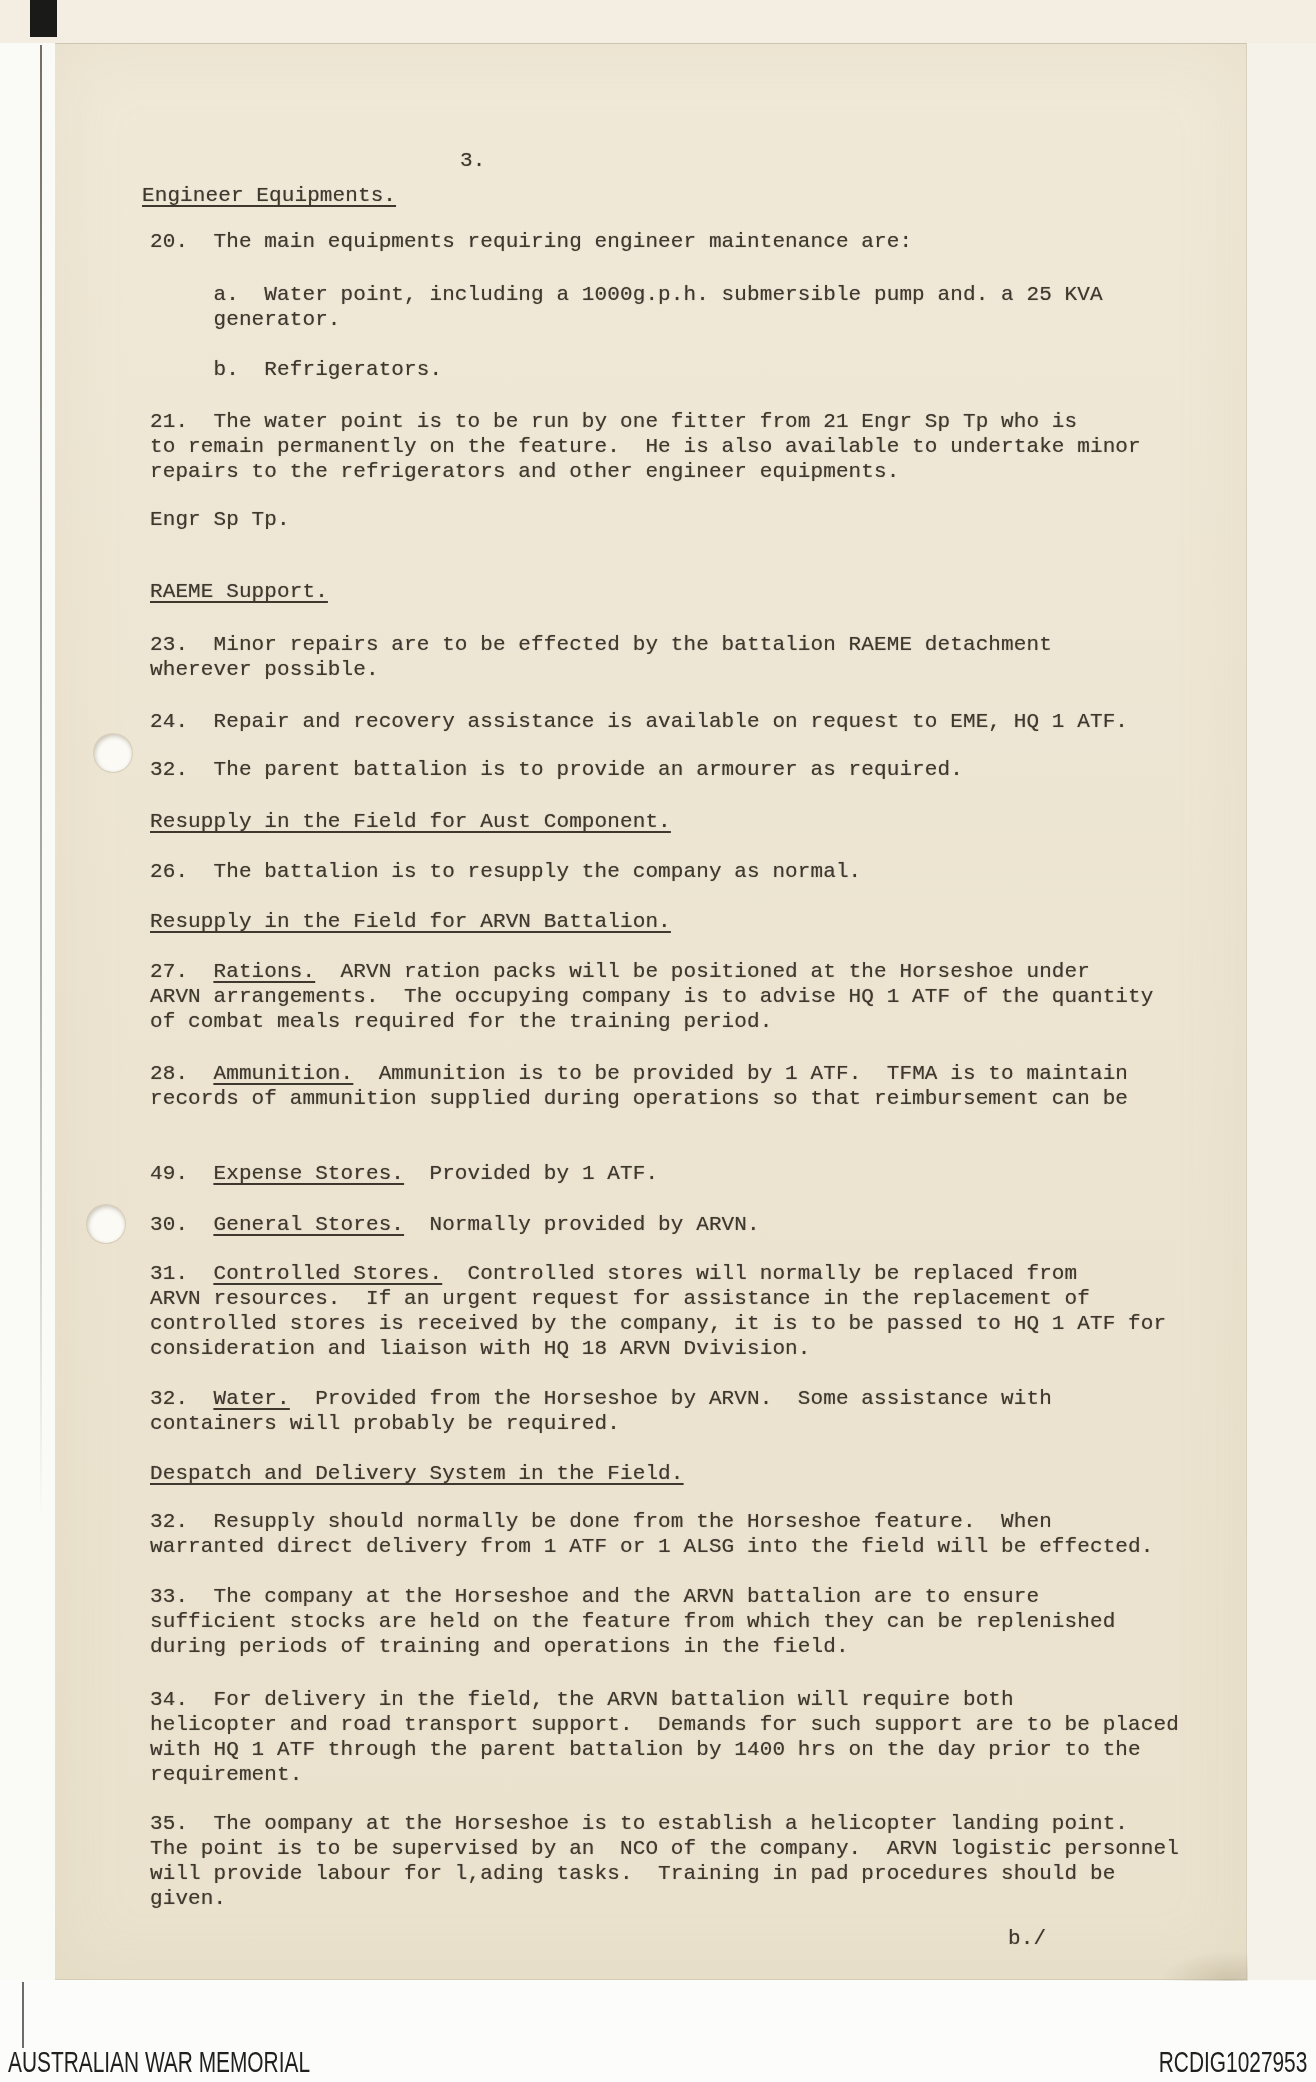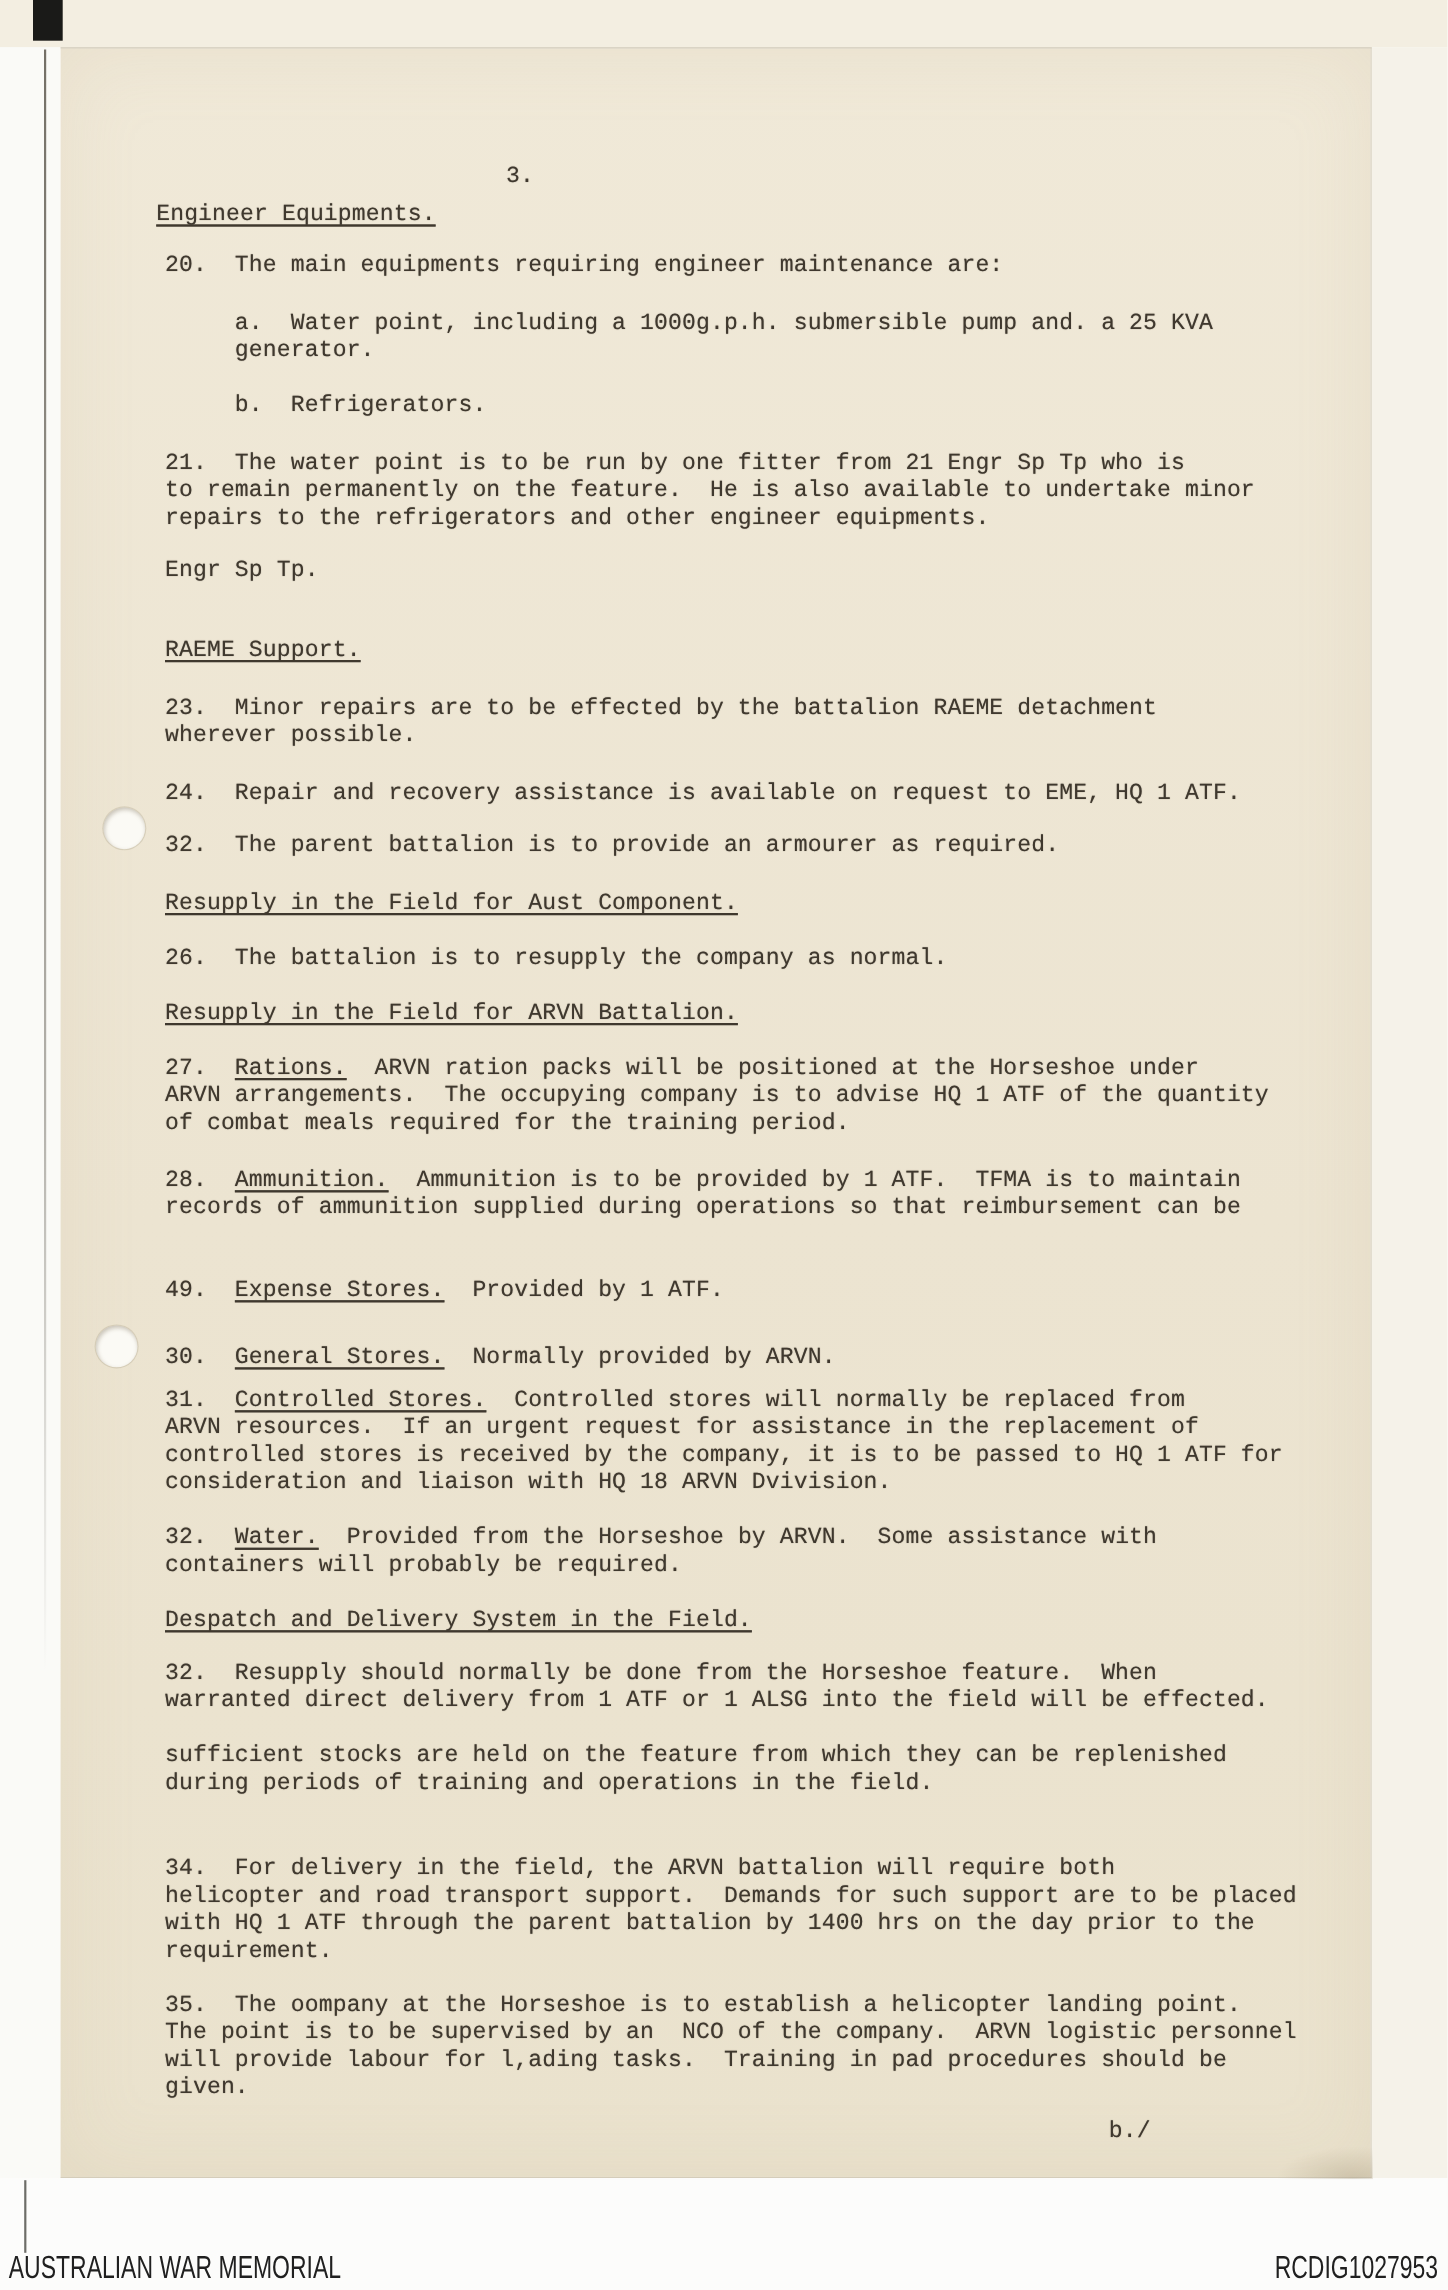--- a/index.html
+++ b/index.html
@@ -123,26 +123,26 @@
       <div class="blk" style="top: 579px; left: 150px;"><div class="ln"><span class="u">RAEME Support.</span></div></div>
       <div class="blk" style="top: 632px; left: 150px;"><div class="ln"><span>23.  Minor repairs are to be effected by the battalion RAEME detachment</span></div><div class="ln"><span>wherever possible.</span></div></div>
       <div class="blk" style="top: 709px; left: 150px;"><div class="ln"><span>24.  Repair and recovery assistance is available on request to EME, HQ 1 ATF.</span></div></div>
       <div class="blk" style="top: 757px; left: 150px;"><div class="ln"><span>32.  The parent battalion is to provide an armourer as required.</span></div></div>
       <div class="blk" style="top: 809px; left: 150px;"><div class="ln"><span class="u">Resupply in the Field for Aust Component.</span></div></div>
       <div class="blk" style="top: 859px; left: 150px;"><div class="ln"><span>26.  The battalion is to resupply the company as normal.</span></div></div>
       <div class="blk" style="top: 909px; left: 150px;"><div class="ln"><span class="u">Resupply in the Field for ARVN Battalion.</span></div></div>
       <div class="blk" style="top: 959px; left: 150px;"><div class="ln"><span>27.  </span><span class="u">Rations.</span><span>  ARVN ration packs will be positioned at the Horseshoe under</span></div><div class="ln"><span>ARVN arrangements.  The occupying company is to advise HQ 1 ATF of the quantity</span></div><div class="ln"><span>of combat meals required for the training period.</span></div></div>
       <div class="blk" style="top: 1061px; left: 150px;"><div class="ln"><span>28.  </span><span class="u">Ammunition.</span><span>  Ammunition is to be provided by 1 ATF.  TFMA is to maintain</span></div><div class="ln"><span>records of ammunition supplied during operations so that reimbursement can be</span></div></div>
       <div class="blk" style="top: 1161px; left: 150px;"><div class="ln"><span>49.  </span><span class="u">Expense Stores.</span><span>  Provided by 1 ATF.</span></div></div>
-      <div class="blk" style="top: 1212px; left: 150px; margin-top: 10px;"><div class="ln"><span>30.  </span><span class="u">General Stores.</span><span>  Normally provided by ARVN.</span></div></div>
+      <div class="blk" style="top: 1212px; left: 150px;"><div class="ln"><span>30.  </span><span class="u">General Stores.</span><span>  Normally provided by ARVN.</span></div></div>
       <div class="blk" style="top: 1261px; left: 150px;"><div class="ln"><span>31.  </span><span class="u">Controlled Stores.</span><span>  Controlled stores will normally be replaced from</span></div><div class="ln"><span>ARVN resources.  If an urgent request for assistance in the replacement of</span></div><div class="ln"><span>controlled stores is received by the company, it is to be passed to HQ 1 ATF for</span></div><div class="ln"><span>consideration and liaison with HQ 18 ARVN Dvivision.</span></div></div>
       <div class="blk" style="top: 1386px; left: 150px;"><div class="ln"><span>32.  </span><span class="u">Water.</span><span>  Provided from the Horseshoe by ARVN.  Some assistance with</span></div><div class="ln"><span>containers will probably be required.</span></div></div>
       <div class="blk" style="top: 1461px; left: 150px;"><div class="ln"><span class="u">Despatch and Delivery System in the Field.</span></div></div>
       <div class="blk" style="top: 1509px; left: 150px;"><div class="ln"><span>32.  Resupply should normally be done from the Horseshoe feature.  When</span></div><div class="ln"><span>warranted direct delivery from 1 ATF or 1 ALSG into the field will be effected.</span></div></div>
-      <div class="blk" style="top: 1584px; left: 150px;"><div class="ln"><span>sufficient stocks are held on the feature from which they can be replenished</span></div><div class="ln"><span>during periods of training and operations in the field.</span></div></div>
+      <div class="blk" style="top: 1584px; left: 150px;"><div class="ln"><span>33.  The company at the Horseshoe and the ARVN battalion are to ensure</span></div><div class="ln"><span>sufficient stocks are held on the feature from which they can be replenished</span></div><div class="ln"><span>during periods of training and operations in the field.</span></div></div>
       <div class="blk" style="top: 1687px; left: 150px;"><div class="ln"><span>34.  For delivery in the field, the ARVN battalion will require both</span></div><div class="ln"><span>helicopter and road transport support.  Demands for such support are to be placed</span></div><div class="ln"><span>with HQ 1 ATF through the parent battalion by 1400 hrs on the day prior to the</span></div><div class="ln"><span>requirement.</span></div></div>
       <div class="blk" style="top: 1811px; left: 150px;"><div class="ln"><span>35.  The oompany at the Horseshoe is to establish a helicopter landing point.</span></div><div class="ln"><span>The point is to be supervised by an  NCO of the company.  ARVN logistic personnel</span></div><div class="ln"><span>will provide labour for l,ading tasks.  Training in pad procedures should be</span></div><div class="ln"><span>given.</span></div></div>
       <div class="blk" style="top: 1926px; left: 1008px;"><div class="ln"><span>b./</span></div></div>
     </div>
 
   <div class="footer-left">AUSTRALIAN WAR MEMORIAL</div>
   <div class="footer-right">RCDIG1027953</div>
 </div>
 
 </body></html>

